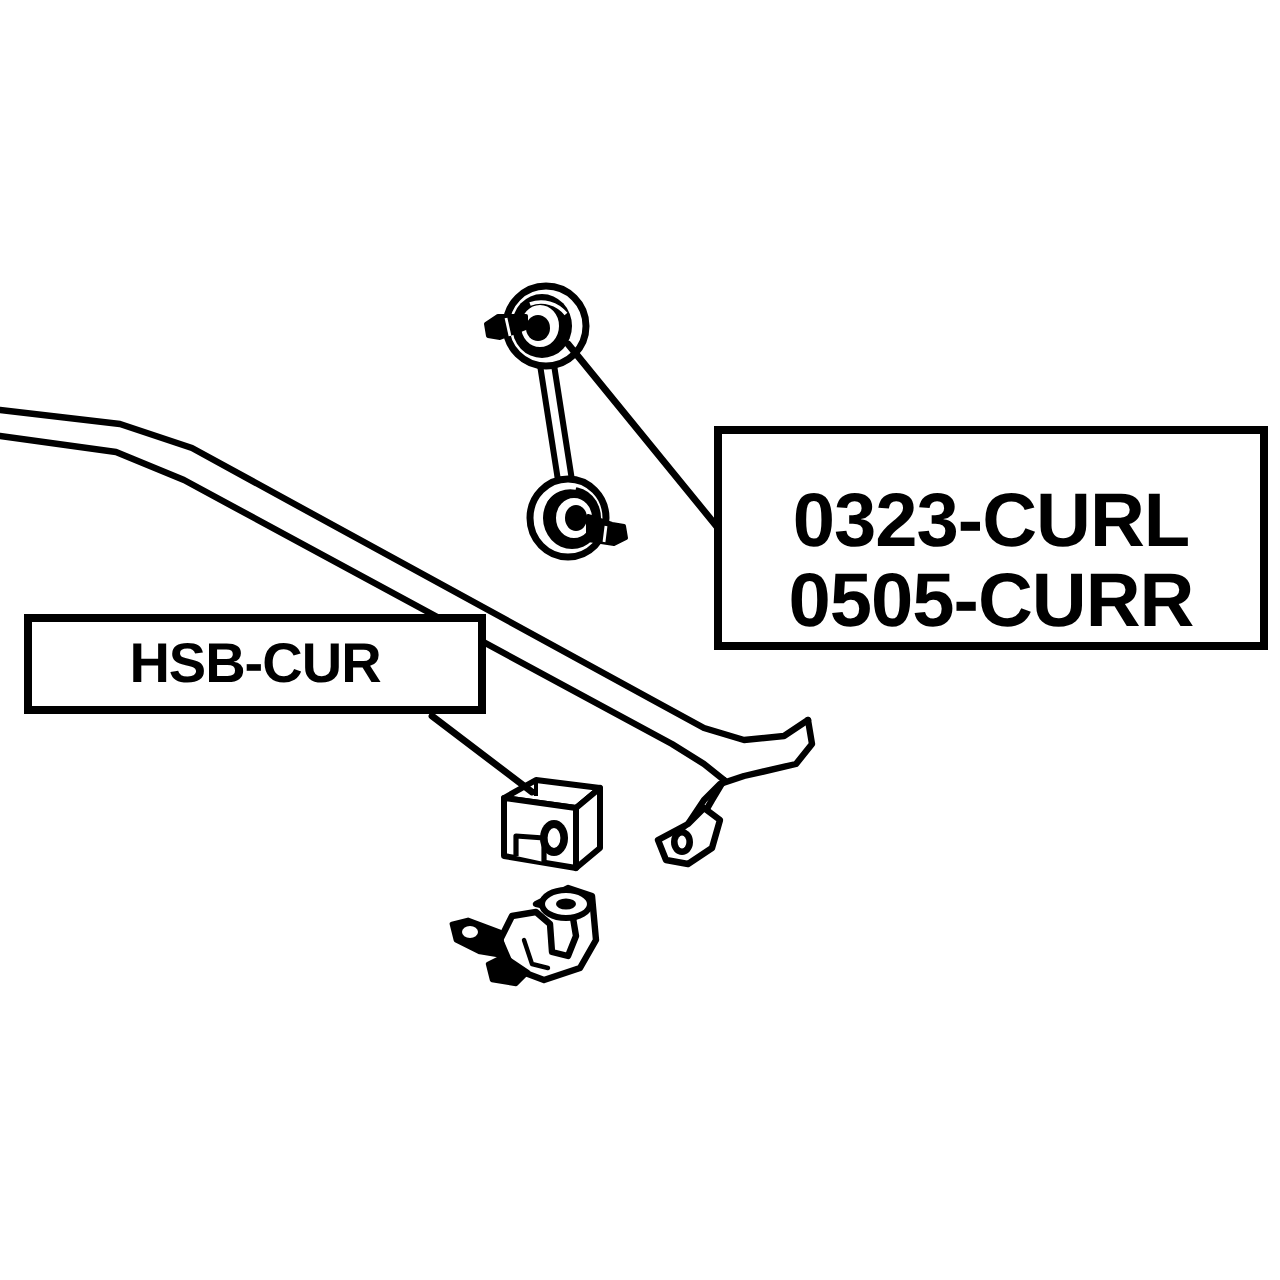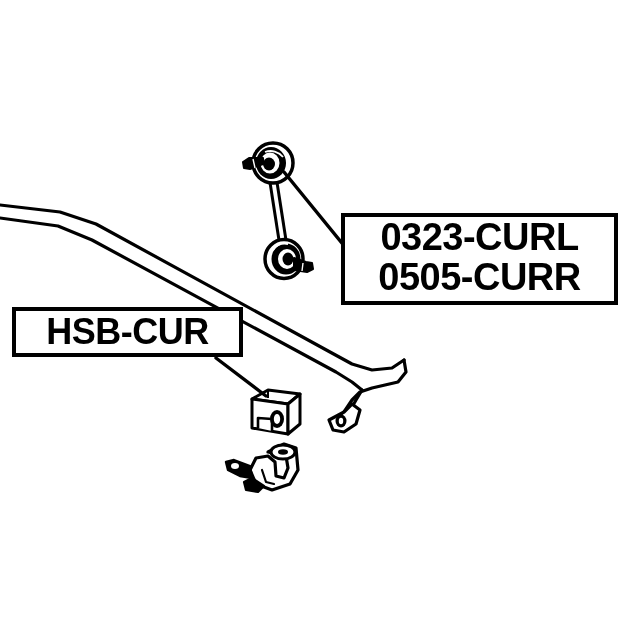--- a/index.html
+++ b/index.html
@@ -40,30 +40,30 @@
     white-space: nowrap;
     letter-spacing: -0.5px;
   }
   #label-hsb {
     left: 12px;
     top: 307px;
     width: 231px;
     height: 50px;
   }
   #label-hsb .label-text {
-    font-size: 36px;
+    font-size: 28px;
     line-height: 42px;
     text-align: center;
   }
   #label-link {
-    left: 341px;
+    left: 357px;
     top: 213px;
     width: 277px;
-    height: 92px;
-    justify-content: flex-start;
+    height: 112px;
+    justify-content: flex-end;
   }
   #label-link .label-text {
     font-size: 38px;
     line-height: 40px;
   }
 </style>
 </head>
 <body>
 
 <div id="canvas">

